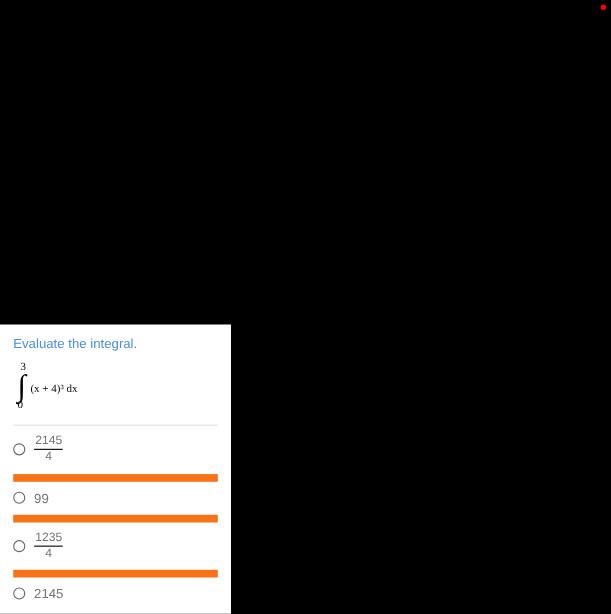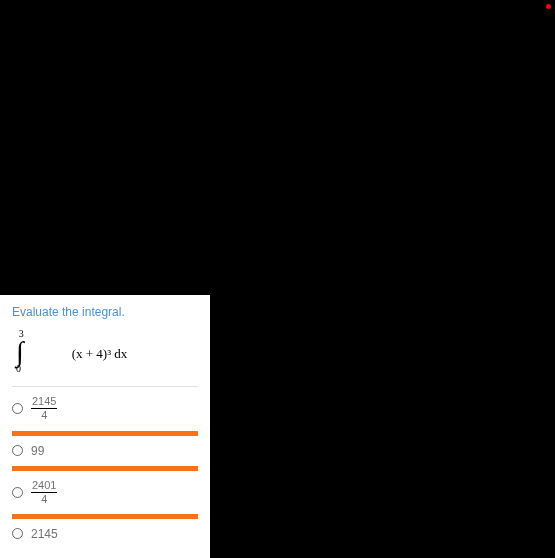--- a/index.html
+++ b/index.html
@@ -56,37 +56,36 @@
       line-height: 0.9;
       font-family: 'Times New Roman', serif;
     }
 
     .integral-lower {
       font-size: 10px;
       align-self: flex-start;
     }
 
     .integral-body {
-      font-size: 13px;
+      font-size: 10px;
       align-self: center;
       margin-top: 4px;
-      margin-left: 44px;
     }
 
     .options-container {
       display: flex;
       flex-direction: column;
       gap: 0;
     }
 
     .option-row {
       display: flex;
       align-items: center;
       padding: 8px 0;
-      border-top: 5px solid #f97316;
+      border-top: 7px solid #f97316;
       font-size: 12px;
       font-family: Arial, sans-serif;
       gap: 8px;
     }
 
     .option-row:first-child {
       border-top: 1px solid #e0e0e0;
     }
 
     .radio-circle {
@@ -165,21 +164,21 @@
 
     <div class="option-row">
       <div class="radio-circle"></div>
       <span class="option-label">99</span>
     </div>
 
     <div class="option-row">
       <div class="radio-circle"></div>
       <span class="option-label">
         <span class="fraction">
-          <span class="fraction-num">2401</span>
+          <span class="fraction-num">1235</span>
           <span class="fraction-den">4</span>
         </span>
       </span>
     </div>
 
     <div class="option-row">
       <div class="radio-circle"></div>
       <span class="option-label">2145</span>
     </div>
   </div>

